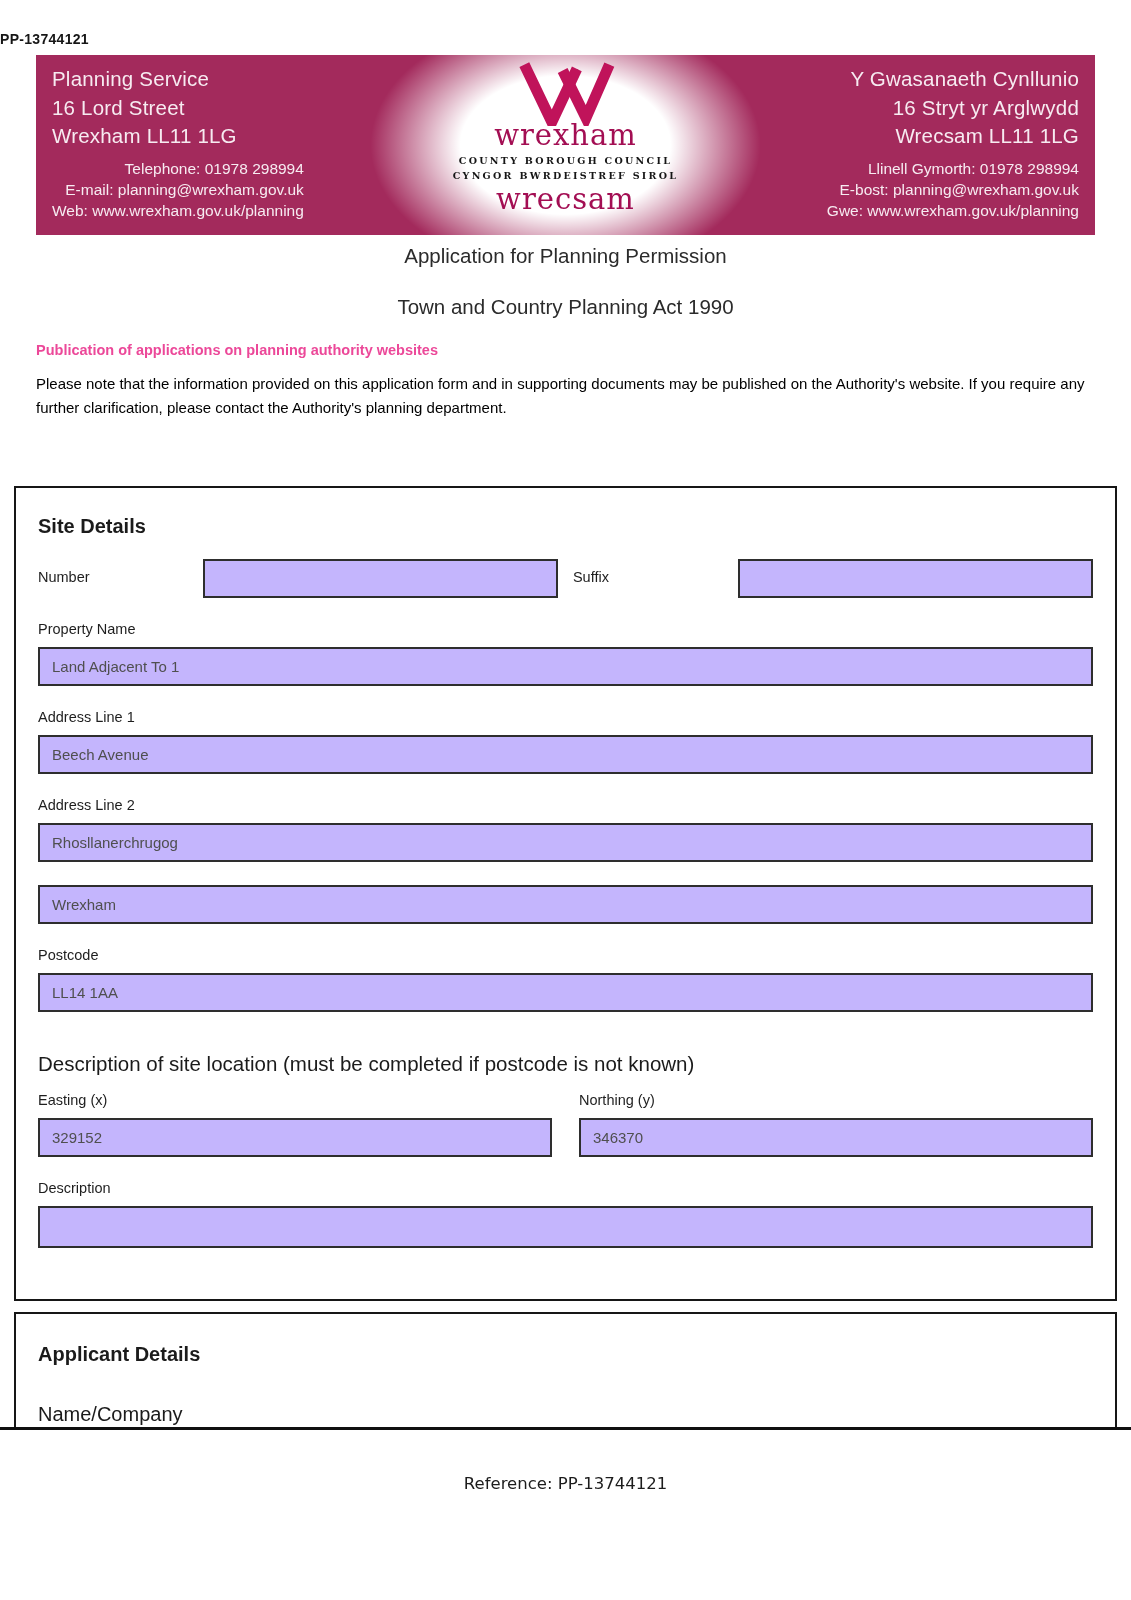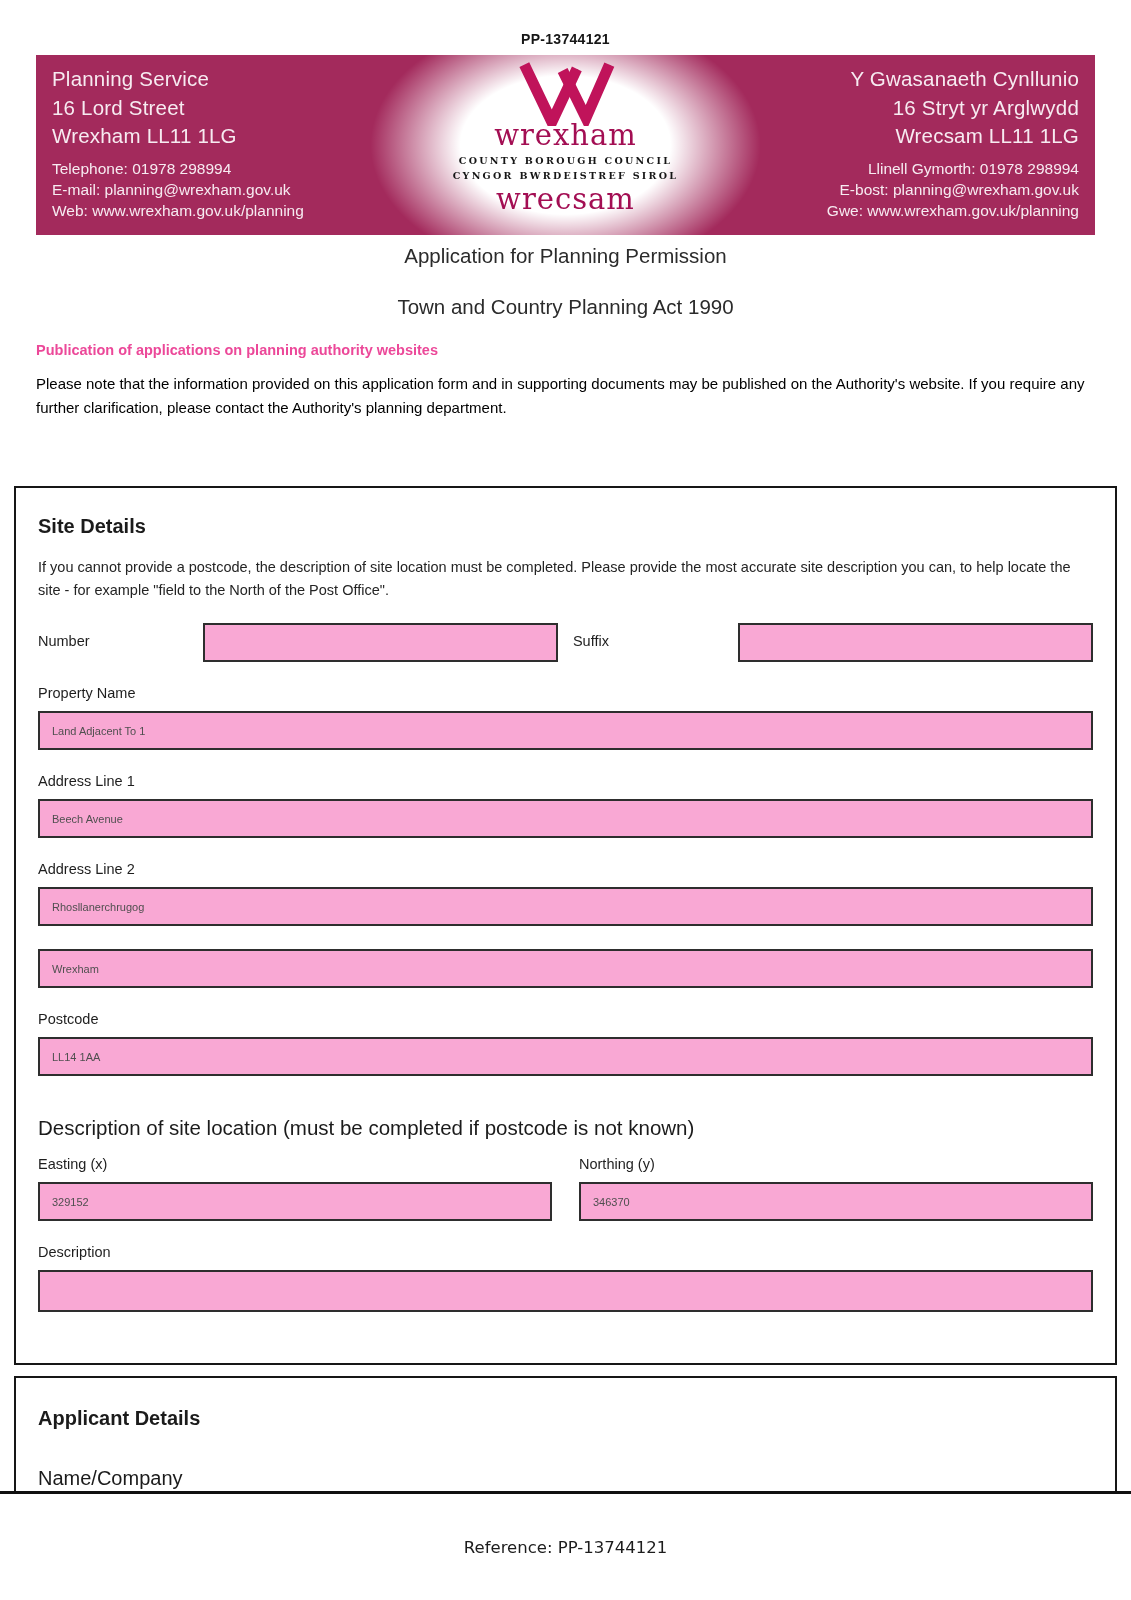--- a/index.html
+++ b/index.html
@@ -5,37 +5,37 @@
   * { margin: 0; padding: 0; box-sizing: border-box; }
   html, body { background: #ffffff; }
   body {
     width: 1131px; min-height: 1600px; margin: 0 auto;
     font-family: "Liberation Sans", sans-serif; color: #1e1e1e;
     position: relative; overflow: hidden;
   }
 
   
   .top-ref {
-    padding-top: 31px; text-align: center;
+    padding-top: 31px; text-align: left;
     font-size: 14px; font-weight: bold; color: #161616; letter-spacing: 0.3px;
   }
 
   
   .banner {
     position: relative; height: 180px; margin: 8px 36px 0;
     background:
       radial-gradient(ellipse 250px 165px at 50% 50%, #ffffff 0%, #ffffff 42%, rgba(255,255,255,0) 78%),
       #a32a5c;
   }
   .banner-col { position: absolute; top: 10px; color: #f7ebf1; }
   .banner-col.left  { left: 16px;  text-align: left; }
   .banner-col.right { right: 16px; text-align: right; }
   .banner-addr div { font-size: 20.5px; line-height: 28.5px; letter-spacing: 0.2px; }
   .banner-contact { margin-top: 7px; }
-  .banner-contact div { font-size: 15.5px; line-height: 21px; }
+  .banner-contact div { font-size: 15.5px; line-height: 21px; text-align: right; }
 
   .banner-logo {
     position: absolute; left: 50%; top: 5px; transform: translateX(-50%);
     display: flex; flex-direction: column; align-items: center; width: 300px;
   }
   .logo-w { display: block; }
   .logo-en, .logo-cy {
     font-family: "DejaVu Serif", serif; color: #a30e53;
     font-size: 29px; line-height: 31px; letter-spacing: 1px;
   }
@@ -70,22 +70,22 @@
   .intro { margin-top: 18px; font-size: 14.5px; line-height: 23px; color: #242424; }
 
   
   .half-row { display: flex; justify-content: space-between; margin-top: 21px; }
   .half-col { width: 49.3%; }
   .inline-field { display: flex; align-items: stretch; }
   .inline-field label { flex: 0 0 165px; font-size: 14.5px; padding-top: 10px; color: #1e1e1e; }
   .inline-field input { flex: 1; min-width: 0; }
 
   input.box, textarea.box {
-    height: 39px; border: 2px solid #2e2e2e; background: #f9a8d4;
-    font-family: "Liberation Sans", sans-serif; font-size: 11px; color: #4f4f4f;
+    height: 39px; border: 2px solid #2e2e2e; background: #c4b5fd;
+    font-family: "Liberation Sans", sans-serif; font-size: 15px; color: #4f4f4f;
     padding: 0 12px; width: 100%; border-radius: 0; display: block; outline: none;
   }
   textarea.box { height: 42px; resize: none; padding-top: 10px; }
 
   .field { margin-top: 23px; }
   .field > label { display: block; font-size: 14.5px; line-height: 17px; color: #1e1e1e; }
   .field > input.box, .field > textarea.box { margin-top: 9px; }
 
   .loc-heading { margin-top: 40px; font-size: 20.5px; font-weight: 400; line-height: 24px; color: #1b1b1b; }
   .loc-row { margin-top: 16px; gap: 27px; }
@@ -148,21 +148,20 @@
 </header>
 
 <h1 class="title">Application for Planning Permission</h1>
 <h2 class="subtitle">Town and Country Planning Act 1990</h2>
 
 <p class="pub-head">Publication of applications on planning authority websites</p>
 <p class="pub-body">Please note that the information provided on this application form and in supporting documents may be published on the Authority's website. If you require any further clarification, please contact the Authority's planning department.</p>
 
 <section class="panel site">
   <h3>Site Details</h3>
-  <p class="intro">If you cannot provide a postcode, the description of site location must be completed. Please provide the most accurate site description you can, to help locate the site - for example "field to the North of the Post Office".</p>
 
   <div class="half-row">
     <div class="half-col inline-field">
       <label>Number</label>
       <input class="box" value="" style="">
     </div>
     <div class="half-col inline-field">
       <label>Suffix</label>
       <input class="box" value="" style="">
     </div>

